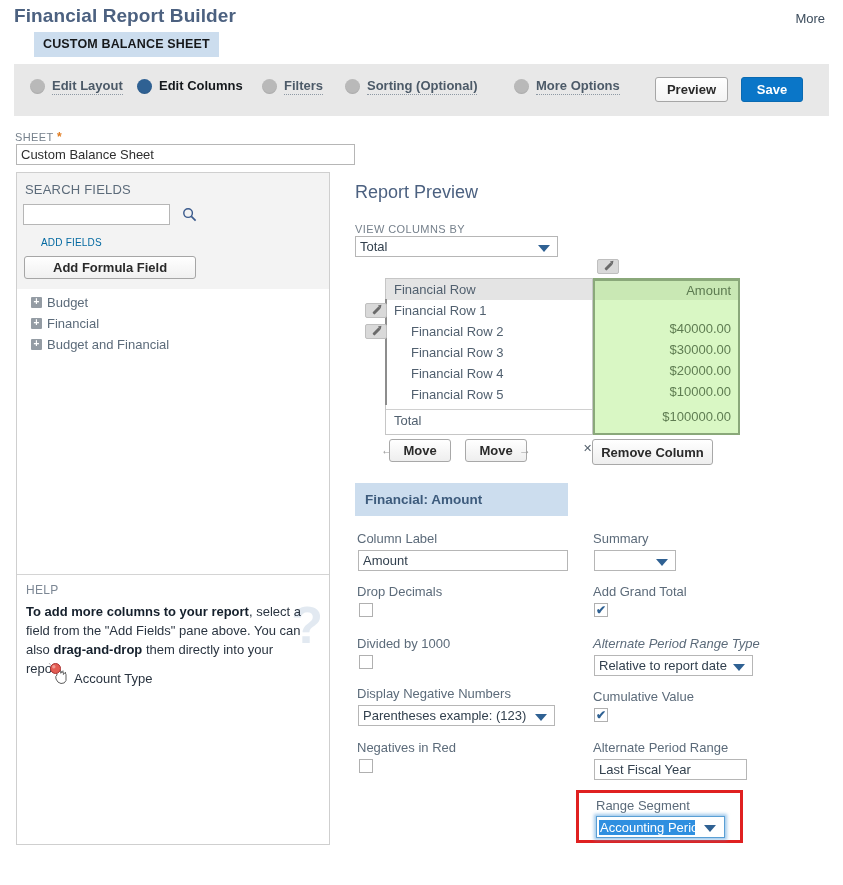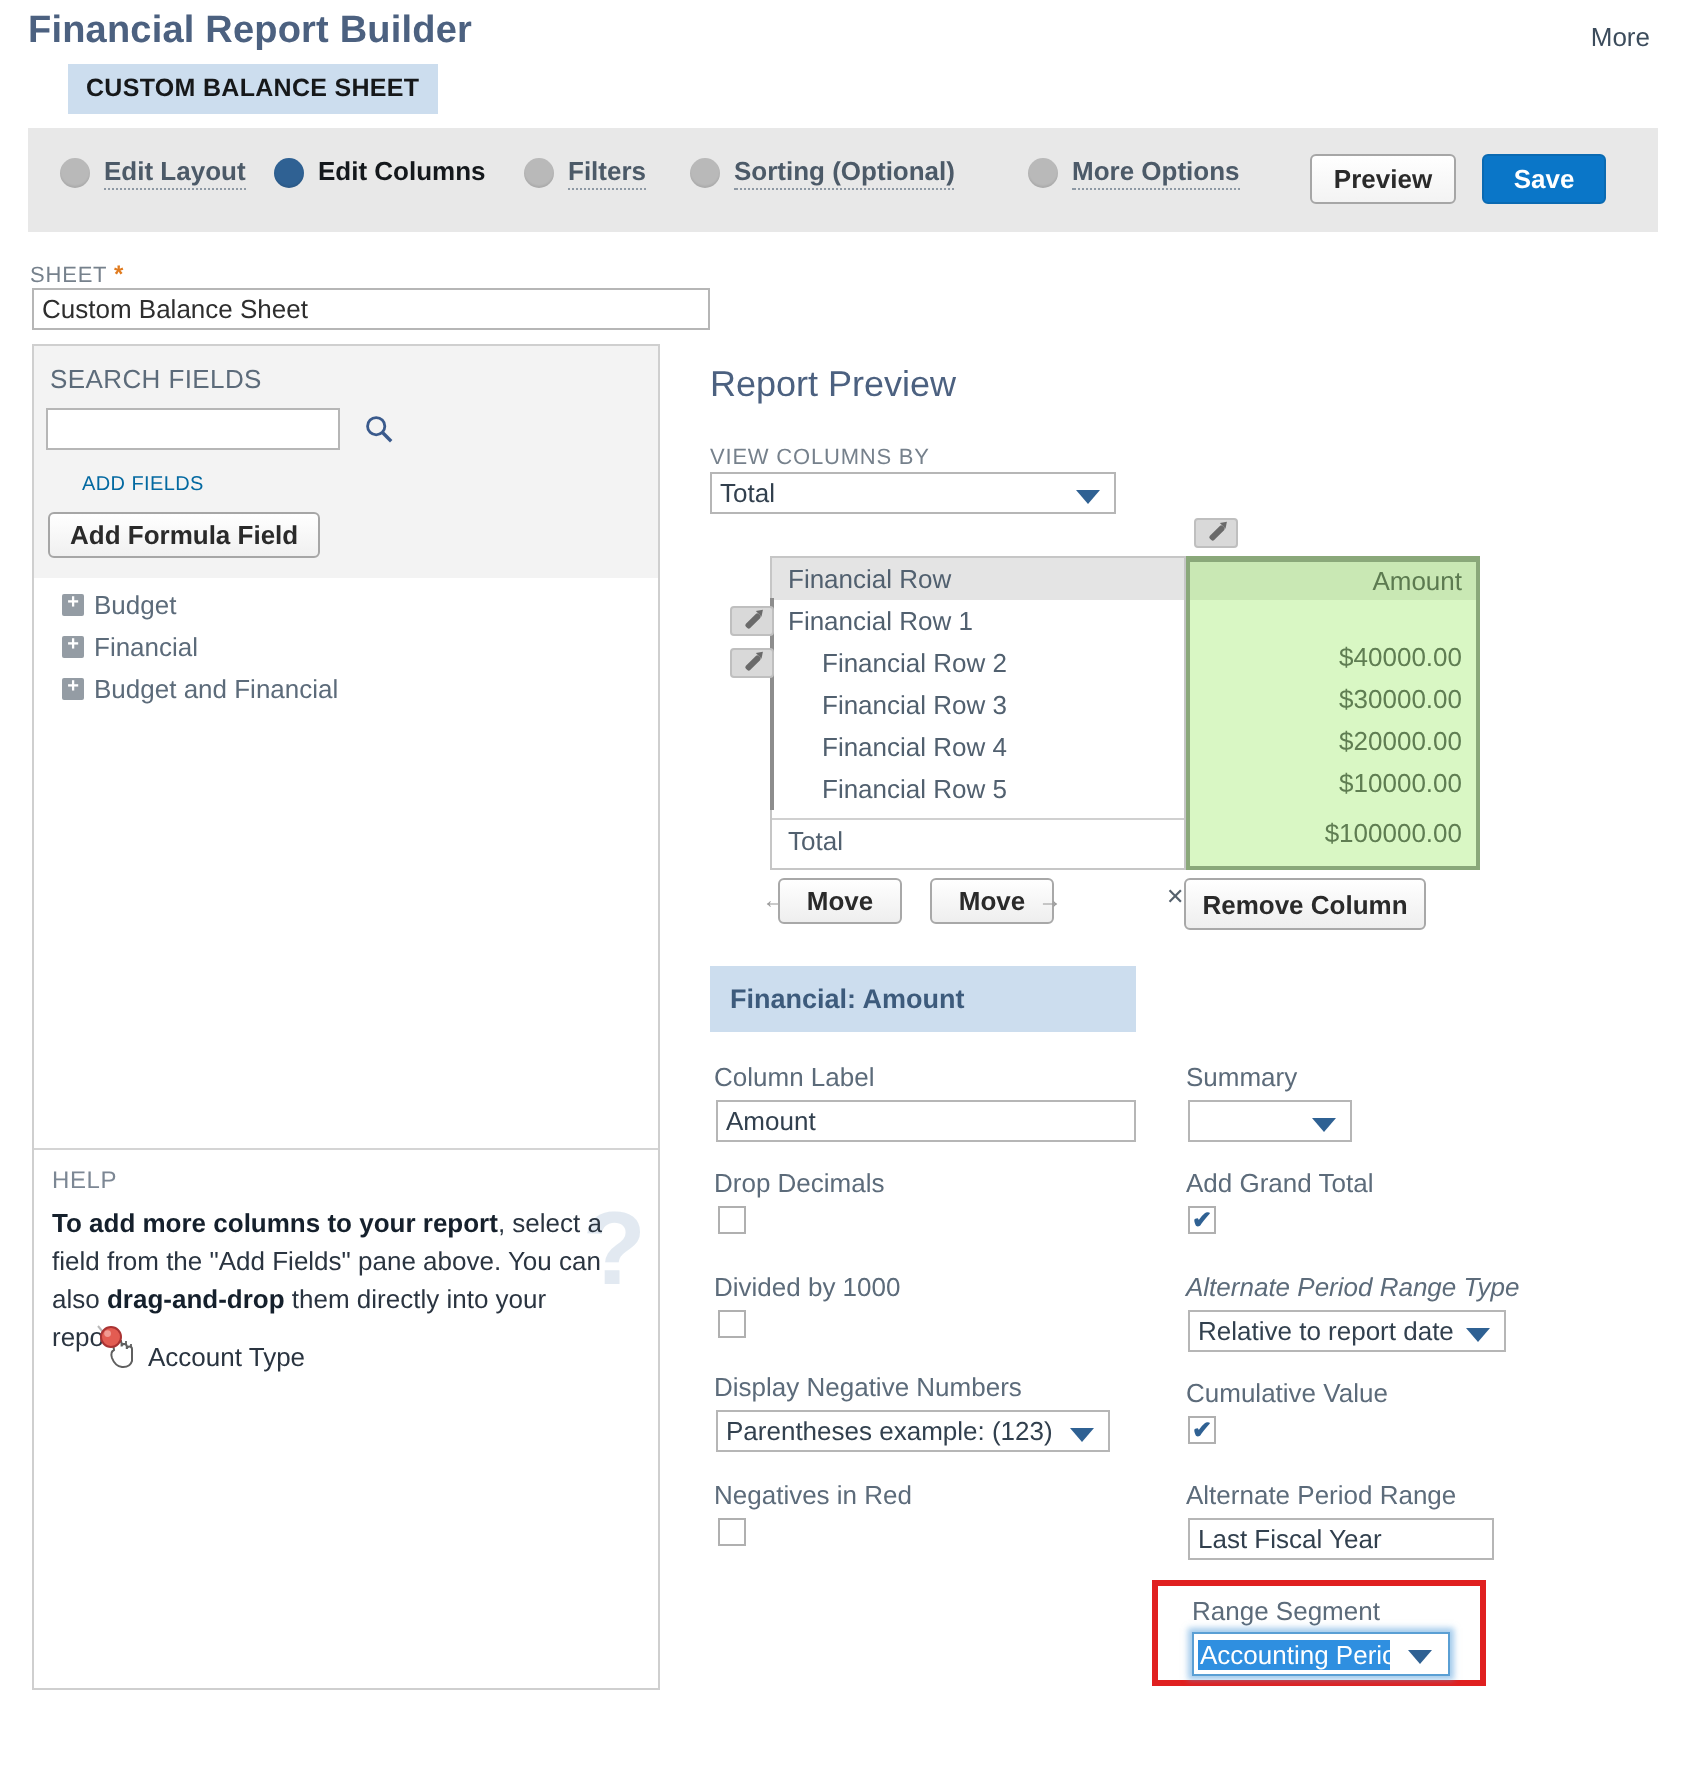--- a/index.html
+++ b/index.html
@@ -137,21 +137,21 @@
     width: 22px; height: 21px;
     display: flex; align-items: center; justify-content: center;
     cursor: pointer;
   }
   #add-fields-label {
     position: absolute; left: 8px; top: 64px;
     font-size: 10px; color: #0369a1; letter-spacing: .2px; margin-left: 16px;
   }
   #add-formula-button {
     position: absolute; left: 7px; top: 83px;
-    height: 23px; padding: 0 10px;
+    height: 23px; padding: 0 28px;
     background: linear-gradient(#ffffff, #f0f0f0);
     border: 1px solid #a6a6a6;
     color: #2a2a2a;
     text-align: center;
   }
   #fields-white {
     position: absolute; left: 0; top: 116px; width: 312px; height: 284px;
     background: #ffffff;
   }
   .tree-item {

